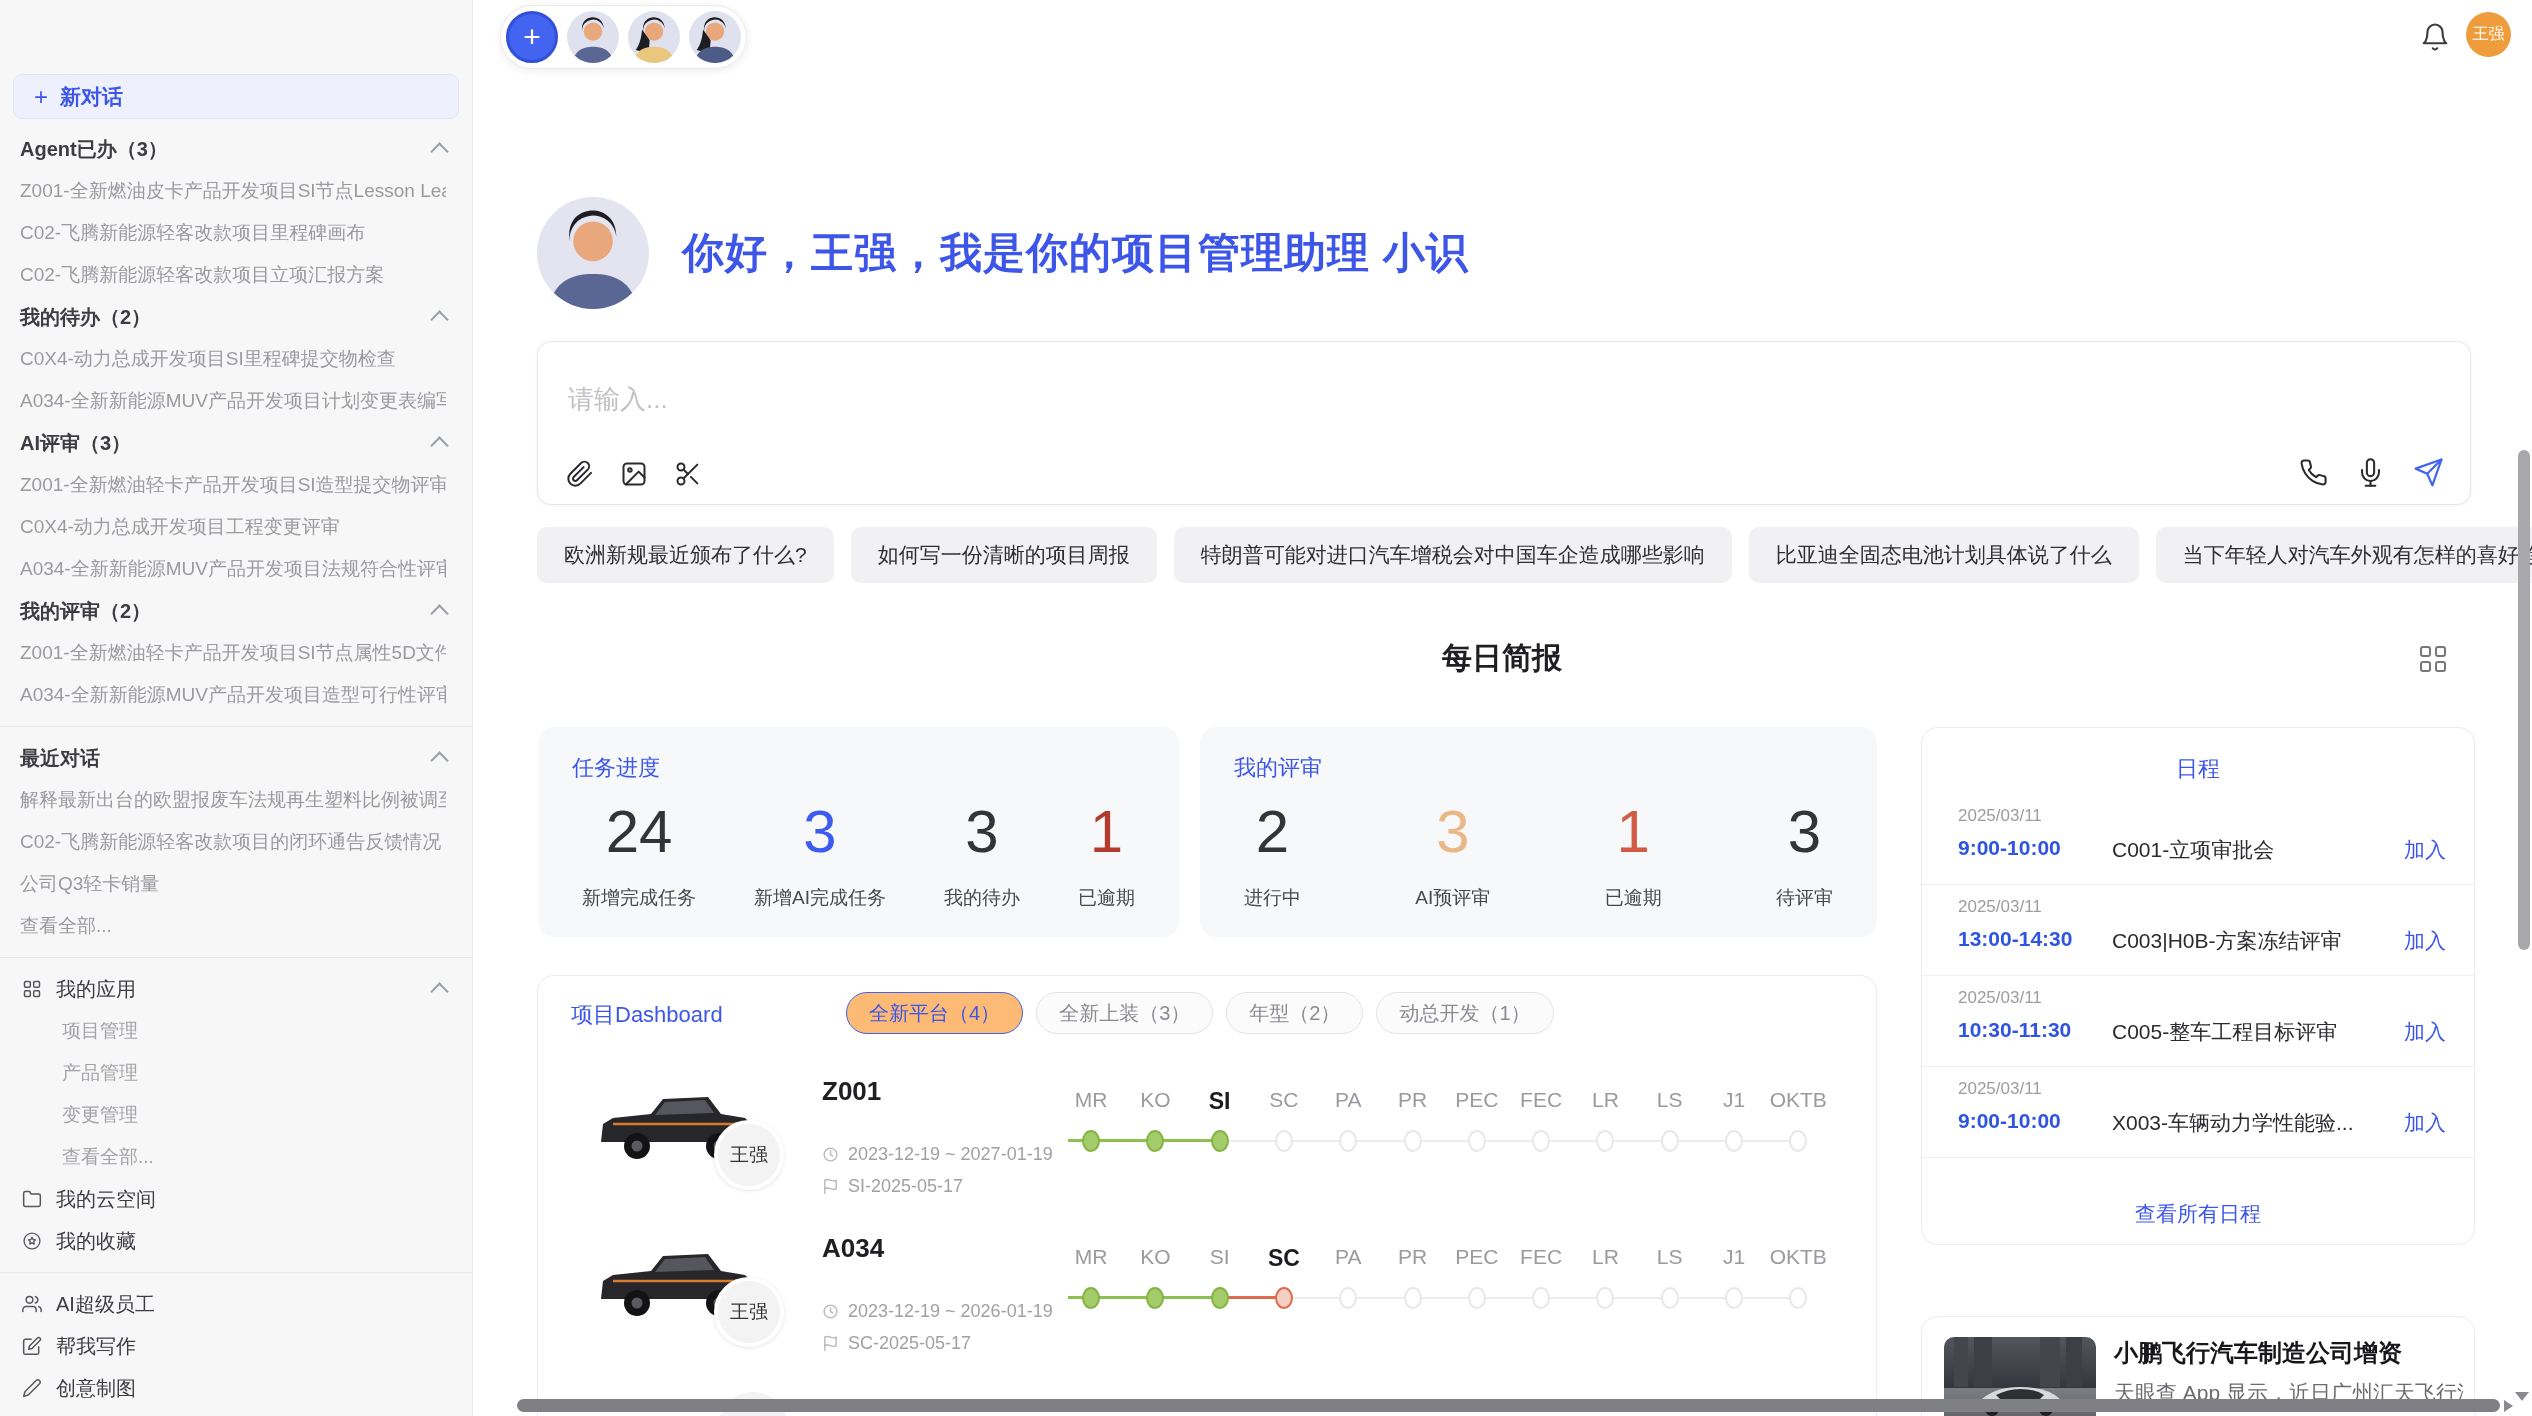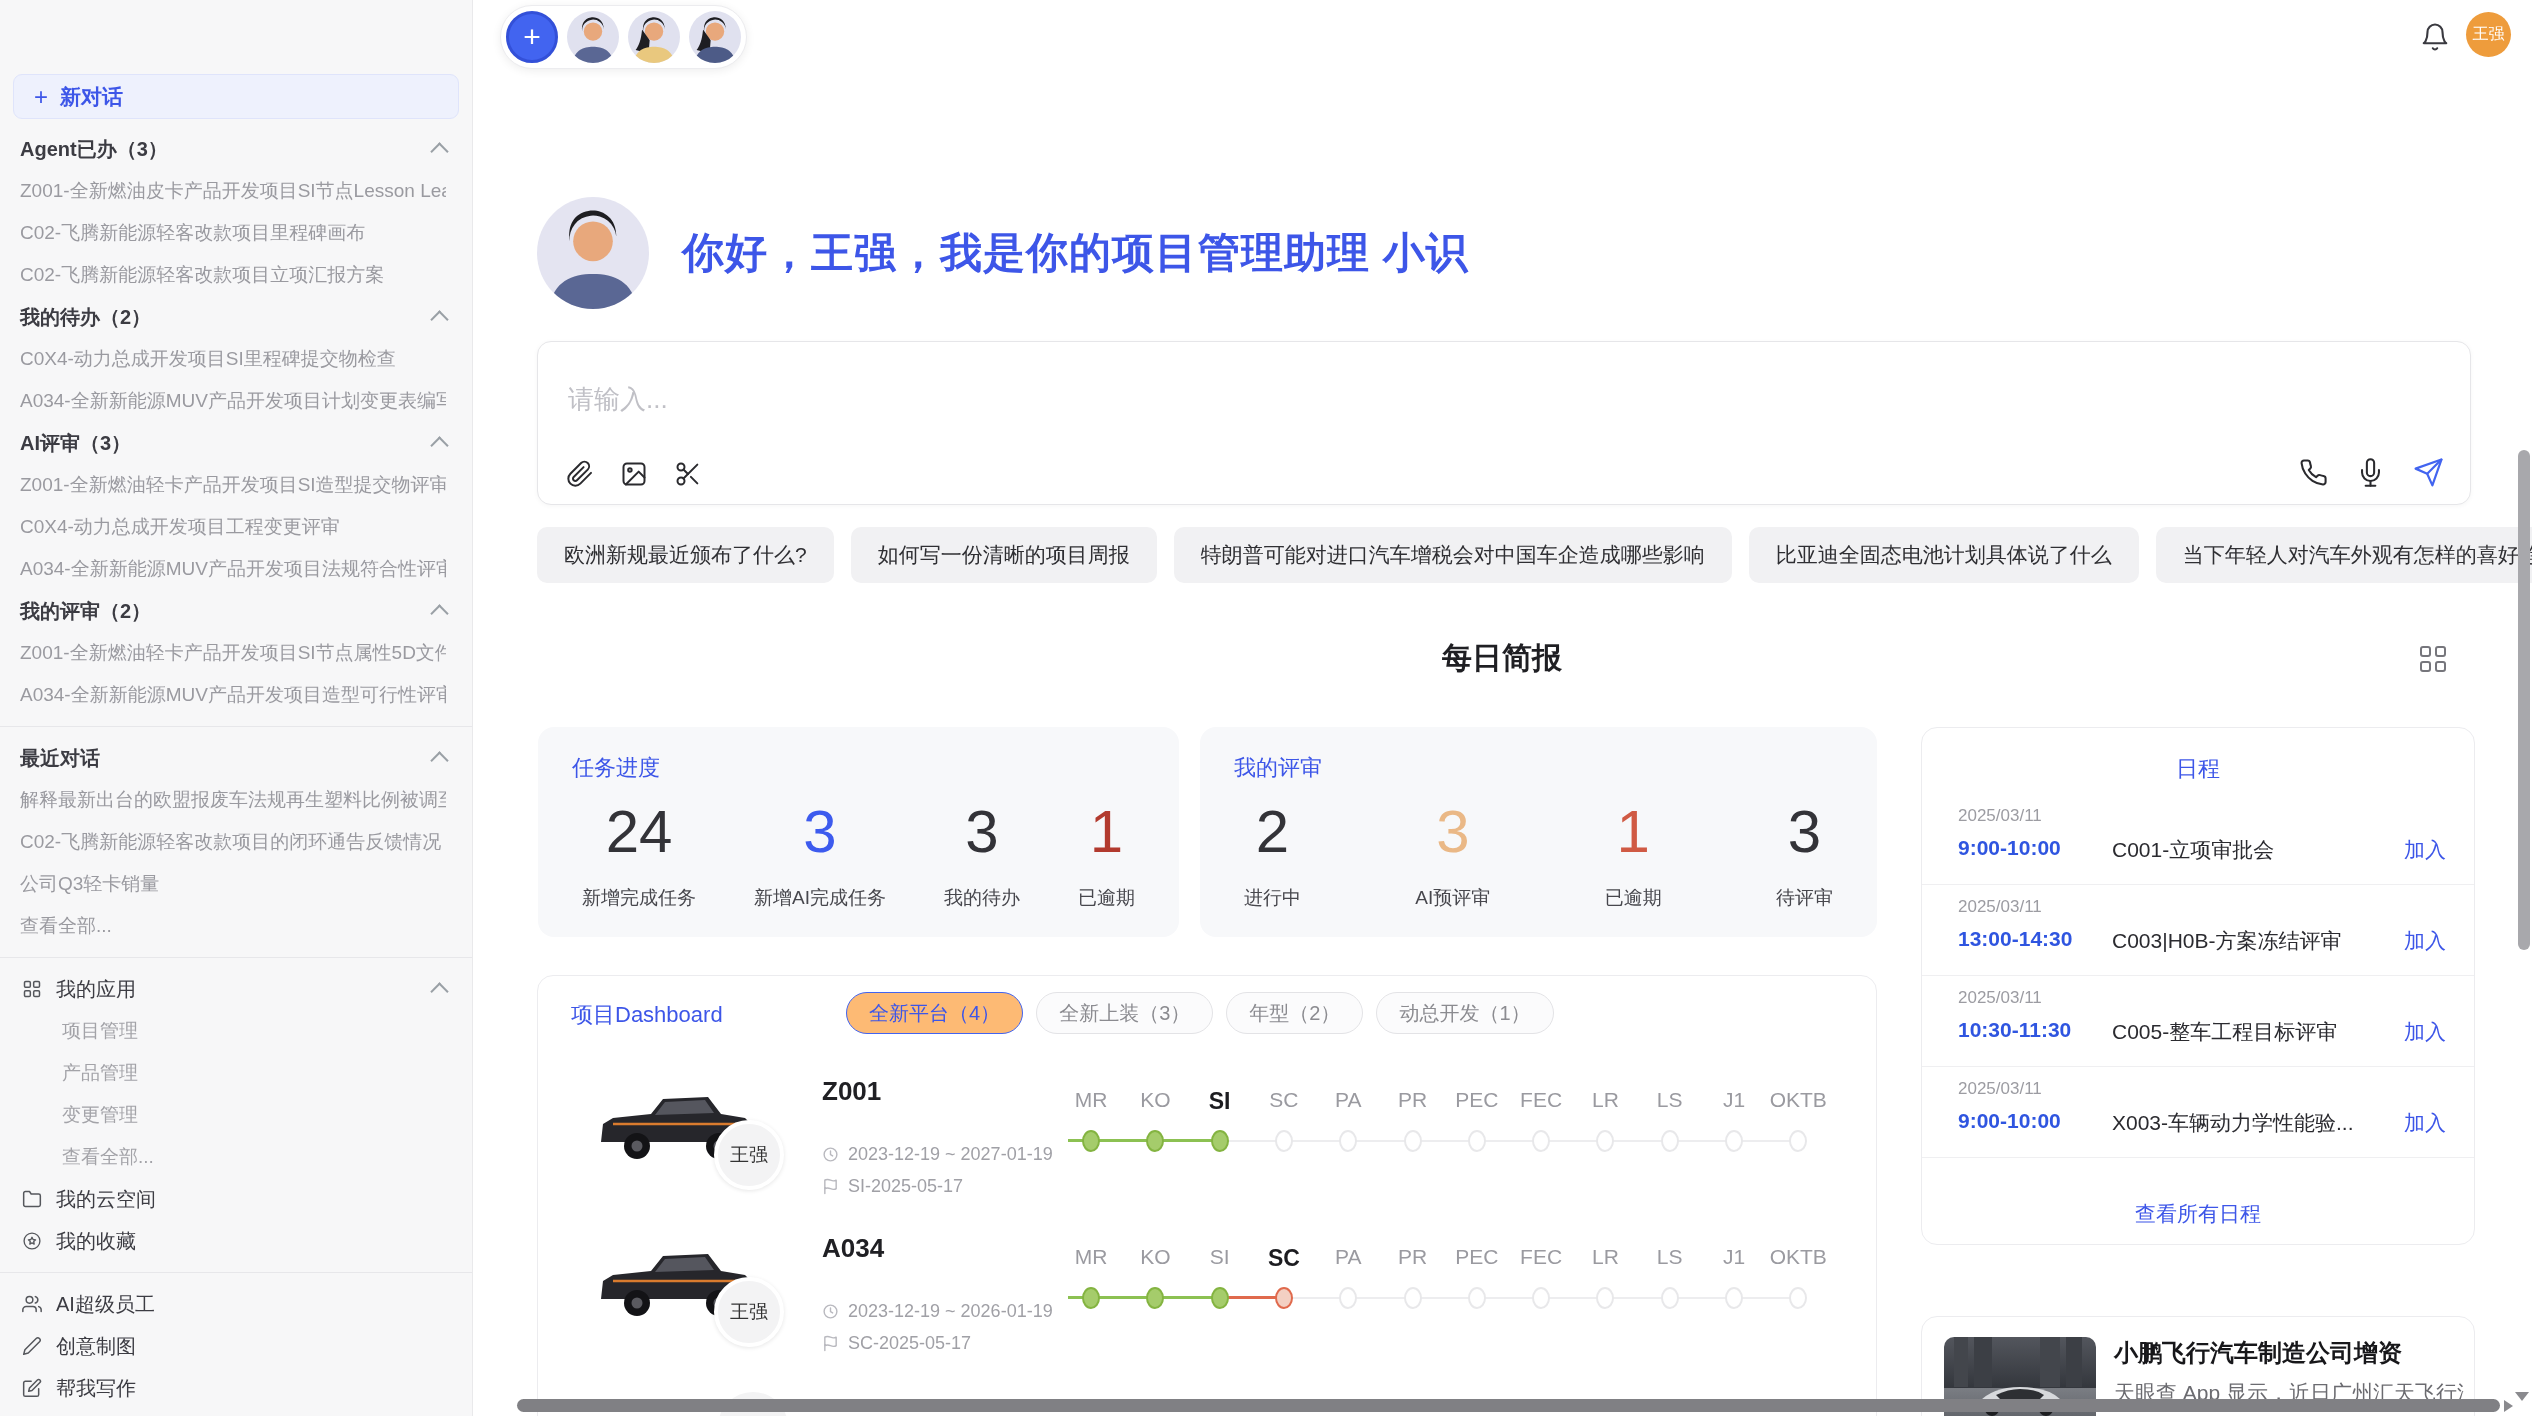--- a/index.html
+++ b/index.html
@@ -246,33 +246,33 @@
               <circle cx="9" cy="7" r="4"></circle>
               <path d="M23 21v-2a4 4 0 0 0-3-3.87"></path>
               <path d="M16 3.13a4 4 0 0 1 0 7.75"></path>
             </svg>
           </span>
           <span>AI超级员工</span>
         </div>
         <div class="sgroup">
           <span class="gicon">
             <svg width="20" height="20" viewBox="0 0 24 24" fill="none" stroke="currentColor" stroke-width="1.8" stroke-linecap="round" stroke-linejoin="round">
-              <path d="M17 3a2.83 2.83 0 0 1 4 4L7.5 20.5 2 22l1.5-5.5z"></path>
+              <path d="M11 4H4a2 2 0 0 0-2 2v14a2 2 0 0 0 2 2h14a2 2 0 0 0 2-2v-7"></path>
+              <path d="M18.5 2.5a2.12 2.12 0 0 1 3 3L12 15l-4 1 1-4z"></path>
             </svg>
           </span>
-          <span>创意制图</span>
+          <span>帮我写作</span>
         </div>
         <div class="sgroup">
           <span class="gicon">
             <svg width="20" height="20" viewBox="0 0 24 24" fill="none" stroke="currentColor" stroke-width="1.8" stroke-linecap="round" stroke-linejoin="round">
-              <path d="M11 4H4a2 2 0 0 0-2 2v14a2 2 0 0 0 2 2h14a2 2 0 0 0 2-2v-7"></path>
-              <path d="M18.5 2.5a2.12 2.12 0 0 1 3 3L12 15l-4 1 1-4z"></path>
+              <path d="M17 3a2.83 2.83 0 0 1 4 4L7.5 20.5 2 22l1.5-5.5z"></path>
             </svg>
           </span>
-          <span>帮我写作</span>
+          <span>创意制图</span>
         </div>
       </div>
   </aside>
 
   <div class="top-pill" id="top-pill">
     <div class="pill-plus">
       <span>+</span>
     </div>
   <div class="pill-avatar">
         <svg width="100%" height="100%" viewBox="0 0 48 48">

